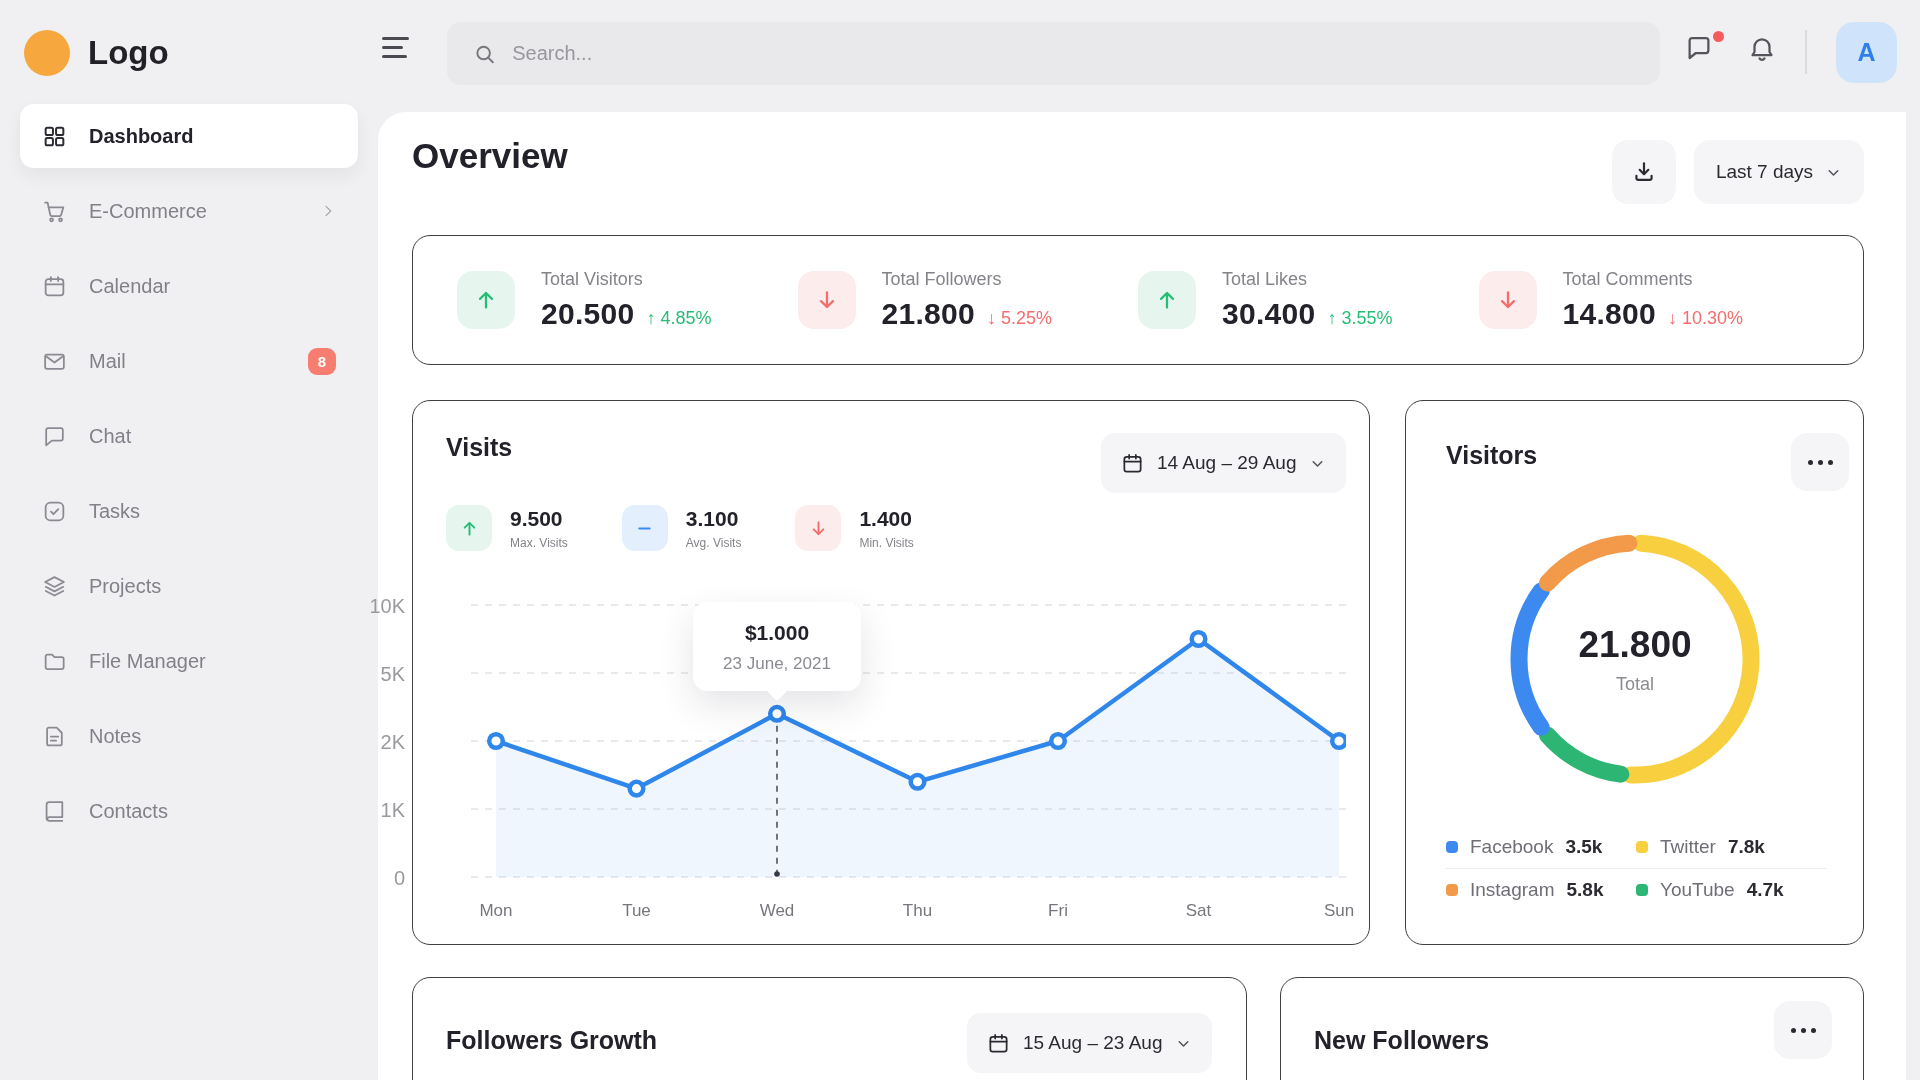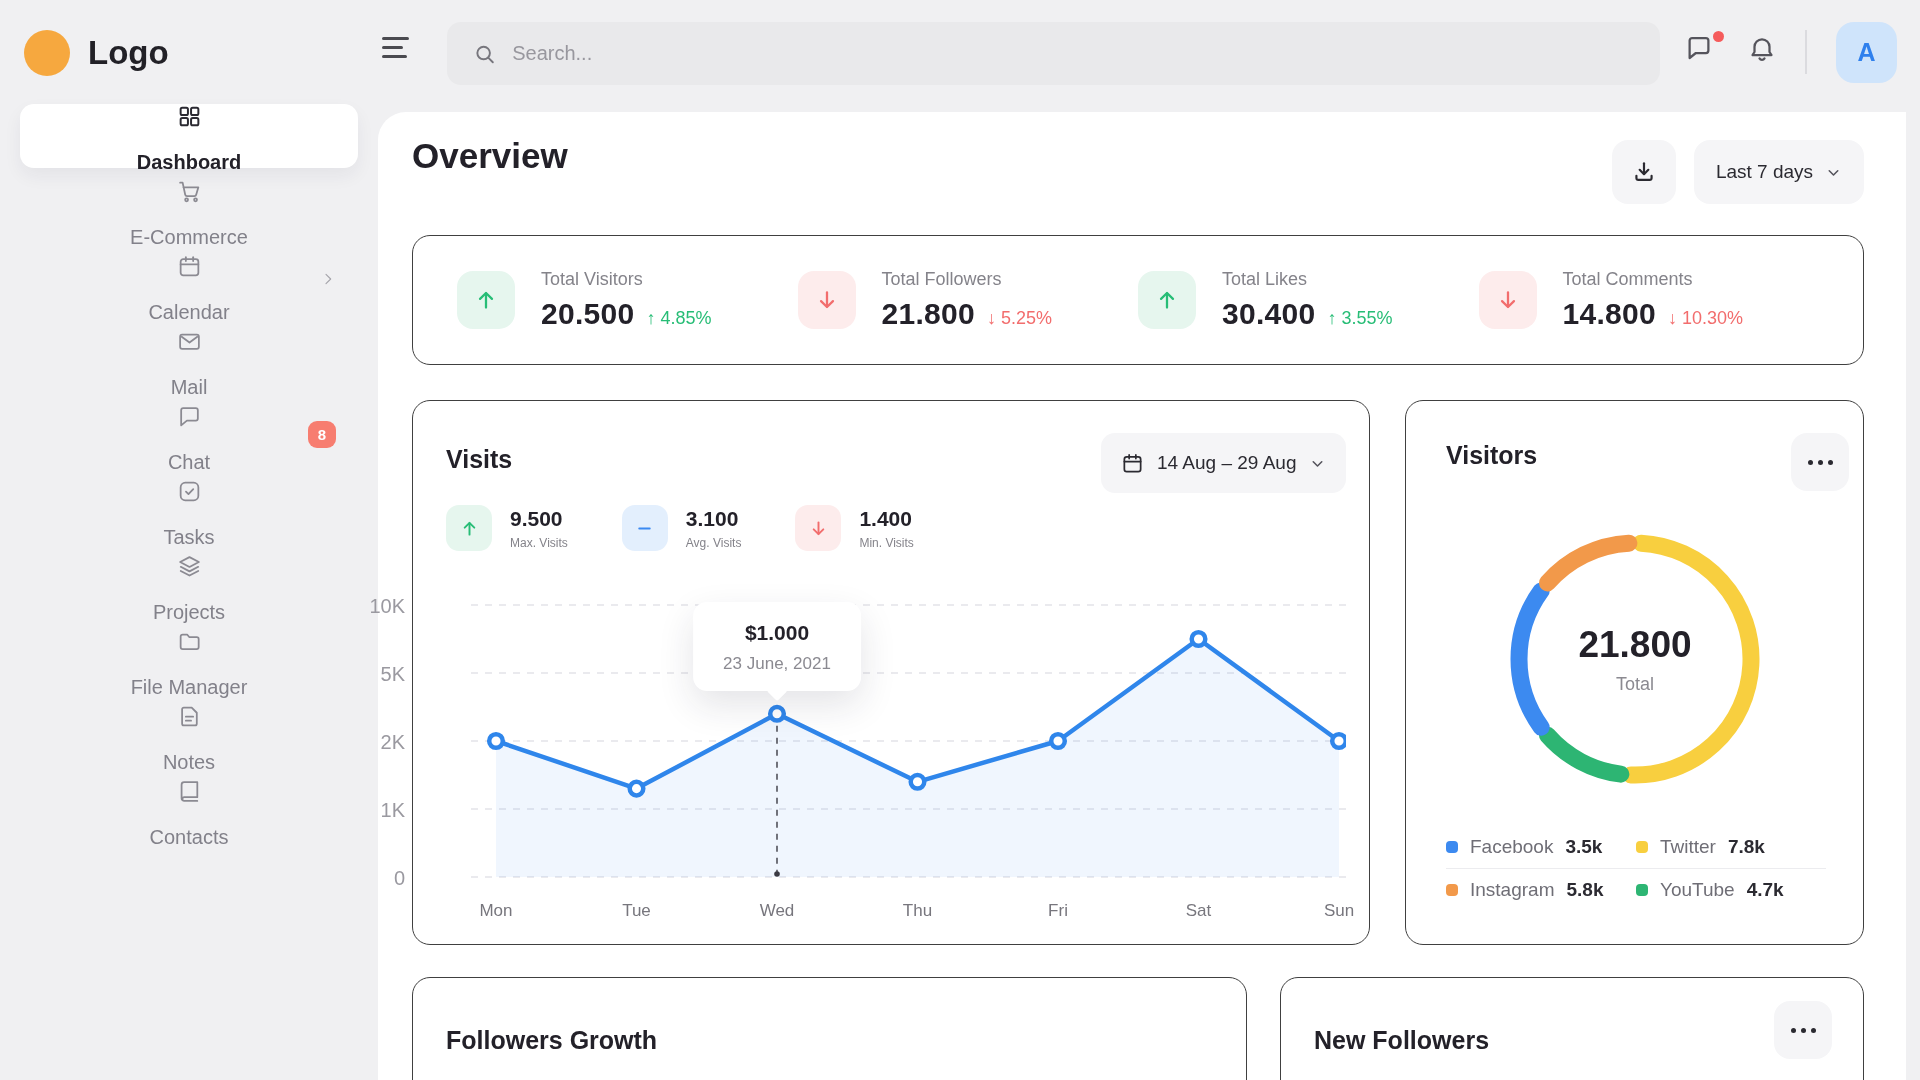--- a/index.html
+++ b/index.html
@@ -15,21 +15,20 @@
   
   .sidebar { position:absolute; left:0; top:0; width:378px; height:1080px; }
   .logo-row { display:flex; align-items:center; gap:18px; padding:30px 0 28px 24px; }
   .logo-circle { width:46px; height:46px; border-radius:50%; background:#f6a83f; }
   .logo-text { font-size:33px; font-weight:700; color:#222127; }
   .nav { padding:0 20px; }
   .nav-item {
     height:64px; margin-bottom:11px; display:flex; align-items:center;
     padding:0 22px; gap:22px; border-radius:14px; color:#82818a; font-size:20px;
     cursor:pointer;
-    flex-direction:column;
   }
   .nav-item svg { width:25px; height:25px; stroke:#8b8a92; stroke-width:1.7;
     fill:none; stroke-linecap:round; stroke-linejoin:round; flex:0 0 auto; }
   .nav-item.active { background:#ffffff; color:#232129; font-weight:600;
     box-shadow:0 8px 18px rgba(40,40,60,.06); }
   .nav-item.active svg { stroke:#2b2a32; stroke-width:1.9; }
   .nav-badge { margin-left:auto; background:#f77d70; color:#fff; font-size:15px;
     font-weight:600; padding:6px 10px; border-radius:9px; line-height:1; }
   .nav-chev { margin-left:auto; }
   .nav-chev svg { width:16px; height:16px; stroke:#a5a4ab; }
@@ -85,21 +84,21 @@
   .tone-avg { background:#e3effd; } .tone-avg svg { stroke:#3b8af2; }
   .stat-label { font-size:18px; color:#84838a; margin-bottom:7px; }
   .stat-line { display:flex; align-items:baseline; gap:12px; }
   .stat-value { font-size:30px; font-weight:700; color:#232129; letter-spacing:.3px; }
   .delta { font-size:18px; font-weight:500; }
   .delta.up { color:#27bd76; } .delta.down { color:#f26d6d; }
 
   
   .visits-card { left:34px; top:288px; width:958px; height:545px; }
   .card-title { font-size:25px; font-weight:700; color:#232129; }
-  .visits-title { position:absolute; left:33px; top:44px; }
+  .visits-title { position:absolute; left:33px; top:32px; }
   .date-btn { position:absolute; height:60px; background:#f5f5f7; border-radius:14px;
     display:flex; align-items:center; gap:13px; padding:0 20px; font-size:19px; color:#2b2a31; cursor:pointer; }
   .date-btn svg.cal { width:23px; height:23px; stroke:#2b2a31; stroke-width:1.8; fill:none;
     stroke-linecap:round; stroke-linejoin:round; }
   .visits-date { left:688px; top:32px; }
   .v-summary { position:absolute; left:33px; top:104px; display:flex; gap:54px; }
   .v-item { display:flex; align-items:center; gap:18px; }
   .v-ic { width:46px; height:46px; border-radius:13px; display:flex; align-items:center; justify-content:center; }
   .v-ic svg { width:21px; height:21px; fill:none; stroke-width:2.2; stroke-linecap:round; stroke-linejoin:round; }
   .v-val { font-size:21px; font-weight:700; color:#232129; margin-bottom:5px; }
@@ -491,20 +490,34 @@
           <span class="legend-dot" style="background: rgb(45, 181, 115);"></span>
           <span class="legend-name">YouTube</span>
           <span class="legend-value">4.7k</span>
         </div>
       </div>
     </div>
   </section>
 
   <section class="card growth-card">
     <h2 class="card-title growth-title">Followers Growth</h2>
+    <div class="date-btn growth-date">
+      <svg class="cal" viewBox="0 0 24 24">
+        <rect x="3.5" y="5" width="17" height="15.5" rx="2.5"></rect>
+          <line x1="3.5" y1="10" x2="20.5" y2="10"></line>
+        <line x1="8.5" y1="3" x2="8.5" y2="6.8"></line>
+          <line x1="15.5" y1="3" x2="15.5" y2="6.8"></line>
+      </svg>
+      <span>15 Aug – 23 Aug</span>
+      <span class="chev-down">
+        <svg viewBox="0 0 24 24">
+            <polyline points="6 9.5 12 15.5 18 9.5"></polyline>
+          </svg>
+      </span>
+    </div>
   </section>
 
   <section class="card new-card">
     <h2 class="card-title new-title">New Followers</h2>
     <button class="icon-btn menu-btn new-menu">
       <span class="dots">
           <i></i>
           <i></i>
           <i></i>
         </span>

